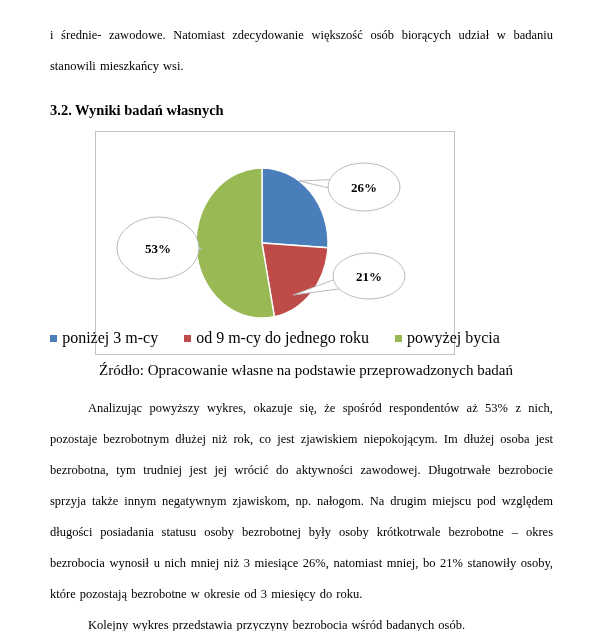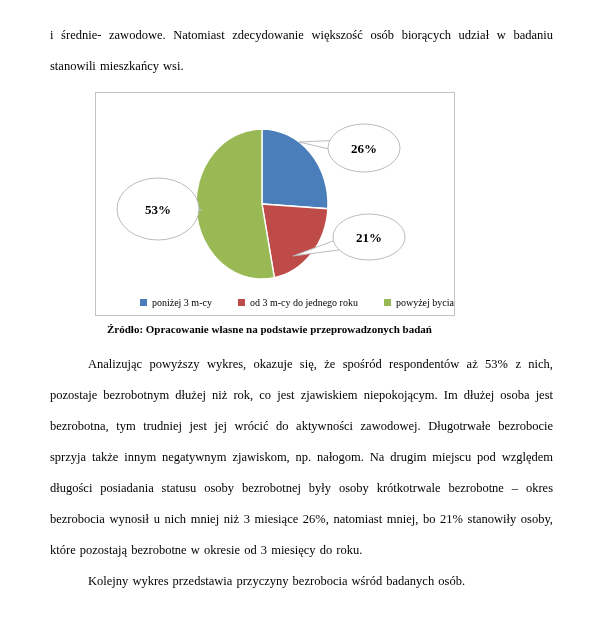--- a/index.html
+++ b/index.html
@@ -24,35 +24,36 @@
     position:relative;width:360px;height:224px;background:#fff;
     border:1px solid #c3c3c3;box-sizing:border-box;
   }
   .chart-title{
     position:absolute;top:7px;left:0;width:100%;text-align:center;
     font-size:13px;font-weight:bold;letter-spacing:0px;
   }
   .chart-svg{position:absolute;left:0;top:0;}
   .chart-legend{
     position:absolute;bottom:7px;left:0;width:100%;
-    display:flex;justify-content:flex-end;gap:26px;
-    font-size:10px;
+    display:flex;justify-content:center;gap:26px;
+    font-size:16px;
   }
   .legend-item{display:flex;align-items:center;gap:5px;white-space:nowrap;}
   .legend-marker{width:7px;height:7px;display:inline-block;flex:0 0 auto;}
-  .chart-source{font-size:11px;margin:7px 0 0 12px;font-weight:bold;}
+  .chart-source{font-size:15px;margin:7px 0 0 4px;}
   .analysis{margin-top:14px;}
 </style>
 </head>
 <body>
 
 <div class="page">
 
   <p class="body-par">i średnie- zawodowe.  Natomiast zdecydowanie większość osób biorących udział w badaniu stanowili mieszkańcy wsi.</p>
 
+  <div class="section-heading">3.2. Wyniki badań własnych</div>
 
 
   <div class="figure-block">
 
     <div class="chart-box">
       <svg class="chart-svg" width="358" height="222" viewBox="0 0 358 222">
           <path d="M 166 111 L 166.00 36.00 A 66 75 0 0 1 231.87 115.71 Z" fill="#4a7ebb" stroke="#ffffff" stroke-width="1.4"></path>
           <path d="M 166 111 L 231.87 115.71 A 66 75 0 0 1 178.37 184.67 Z" fill="#be4b48" stroke="#ffffff" stroke-width="1.4"></path>
           <path d="M 166 111 L 178.37 184.67 A 66 75 0 1 1 166.00 36.00 Z" fill="#98b954" stroke="#ffffff" stroke-width="1.4"></path>
           <polygon points="203,49 268.82725231795337,46.03809988883826 267.17274768204663,63.96190011116174" fill="#ffffff" stroke="#b3b3b3" stroke-width="0.9"></polygon>
@@ -65,21 +66,21 @@
           <ellipse cx="62" cy="116" rx="41" ry="31" fill="#ffffff" stroke="#b3b3b3" stroke-width="0.9"></ellipse>
           <text x="62" y="120.5" text-anchor="middle" font-size="13" font-weight="bold" font-family="&quot;Liberation Serif&quot;, serif" fill="#000">53%</text>
         </svg>
       <div class="chart-legend">
           <span class="legend-item">
             <span class="legend-marker" style="background: rgb(74, 126, 187);"></span>
             <span>poniżej 3 m-cy</span>
           </span>
           <span class="legend-item">
             <span class="legend-marker" style="background: rgb(190, 75, 72);"></span>
-            <span>od 3 m-cy do jednego roku</span>
+            <span>od 9 m-cy do jednego roku</span>
           </span>
           <span class="legend-item">
             <span class="legend-marker" style="background: rgb(152, 185, 84);"></span>
             <span>powyżej bycia</span>
           </span>
         </div>
     </div>
 
     <div class="chart-source">Źródło: Opracowanie własne na podstawie przeprowadzonych badań</div>
   </div>

